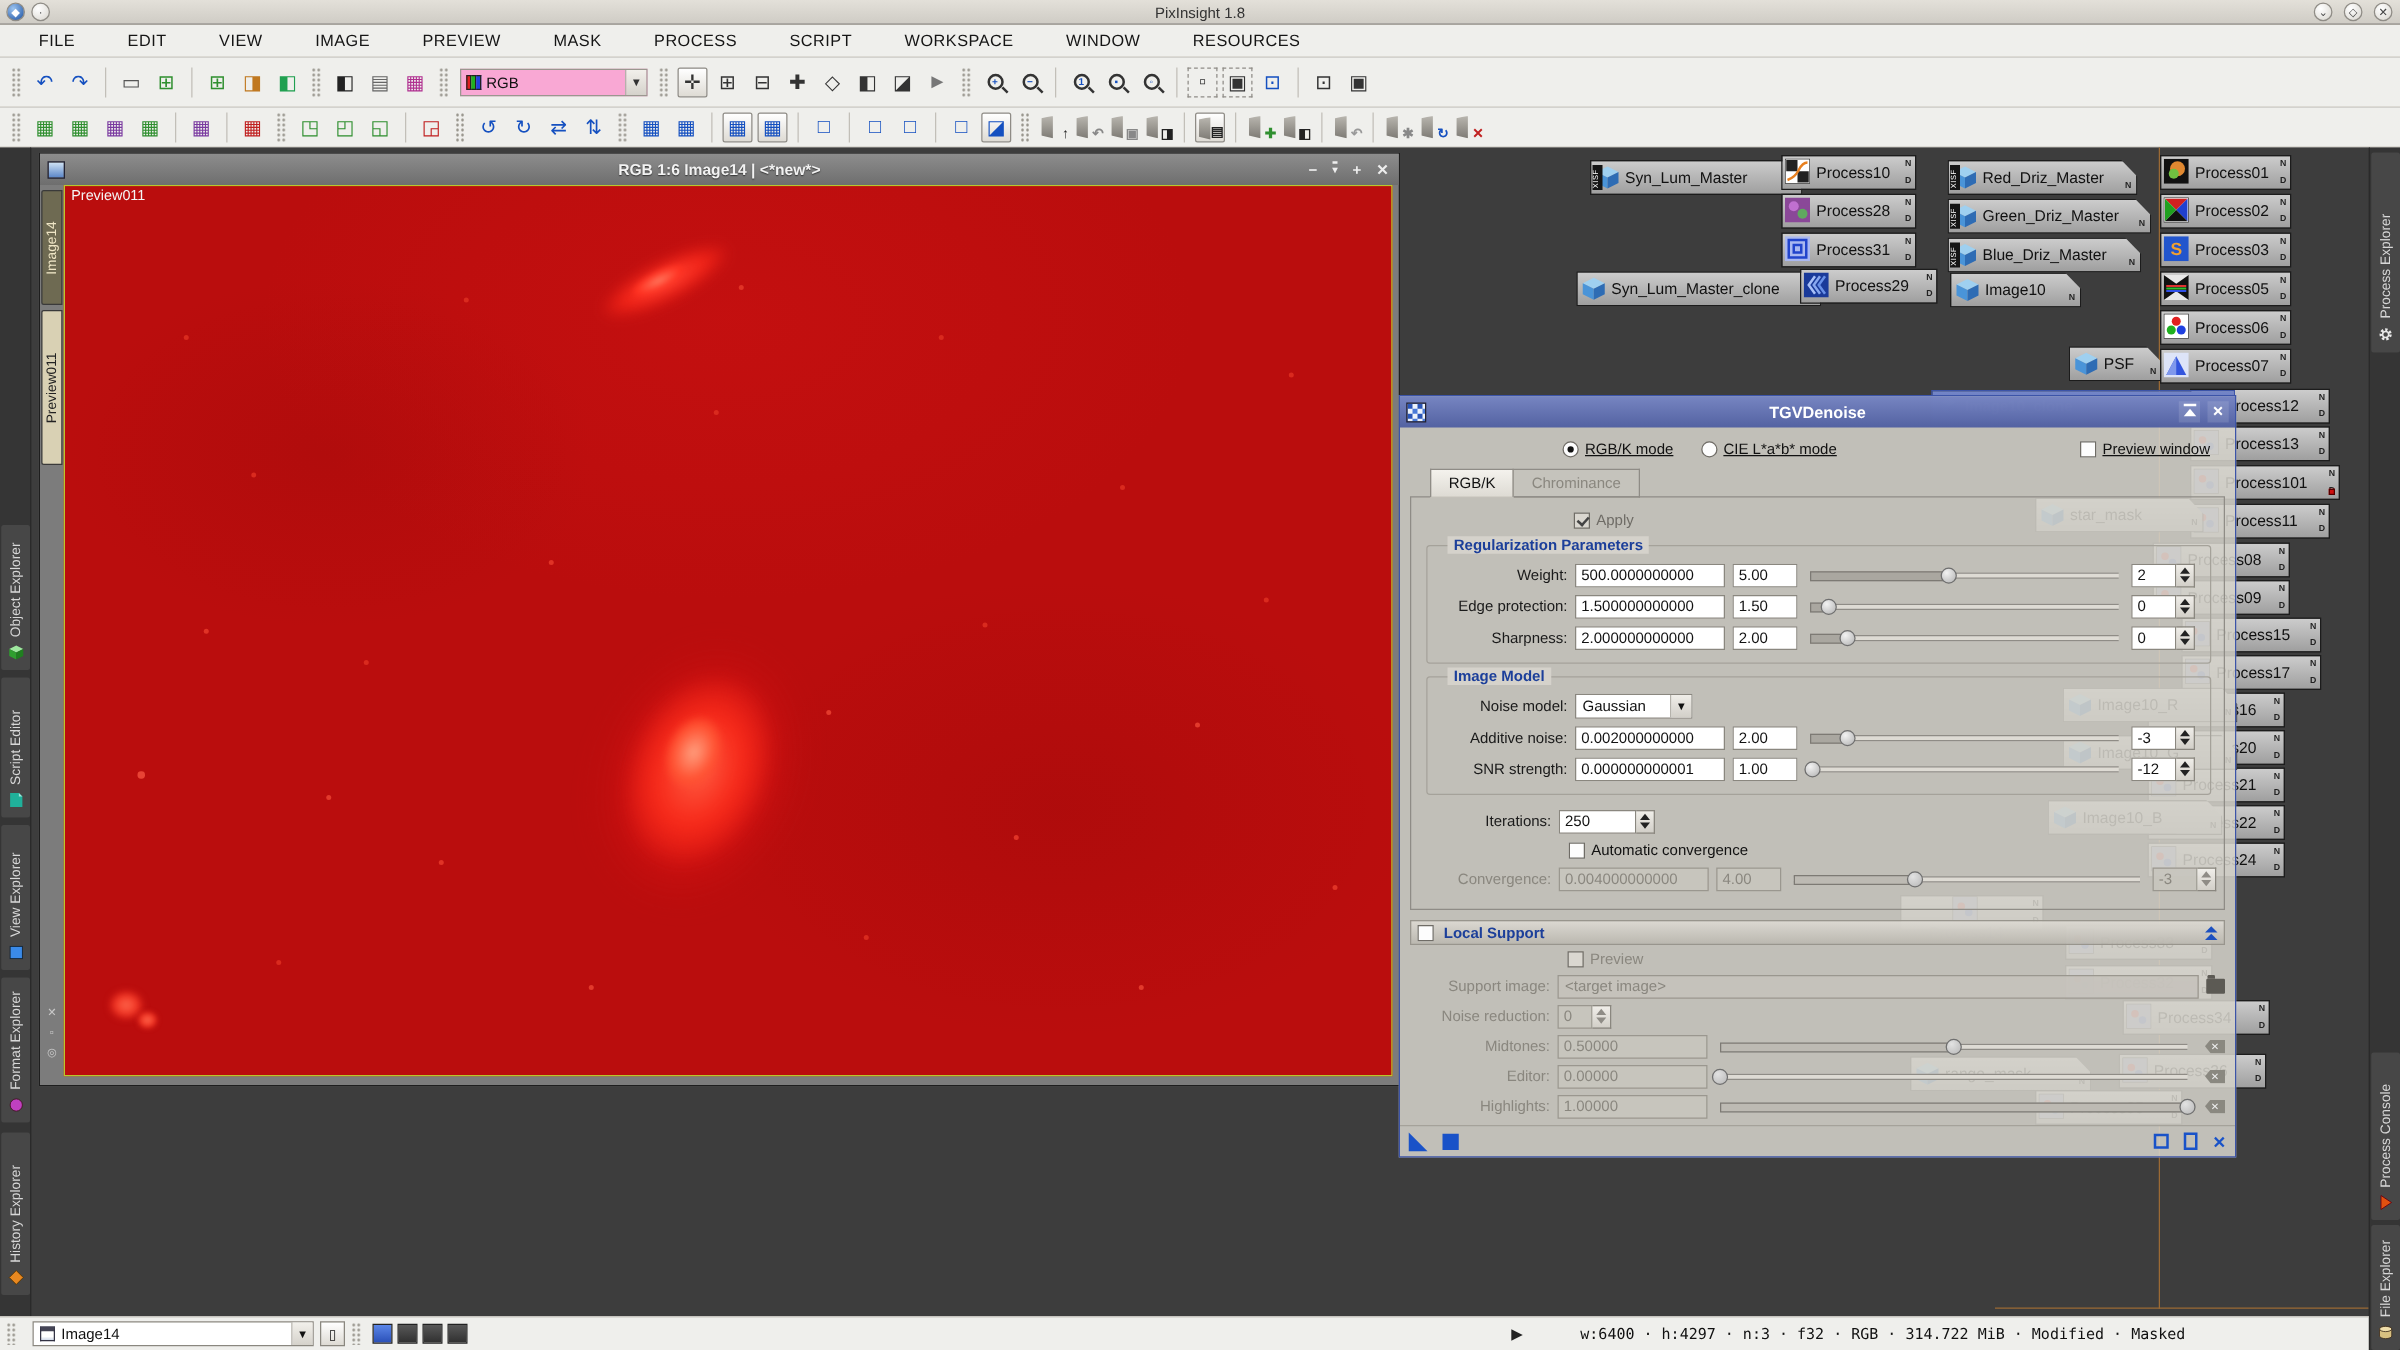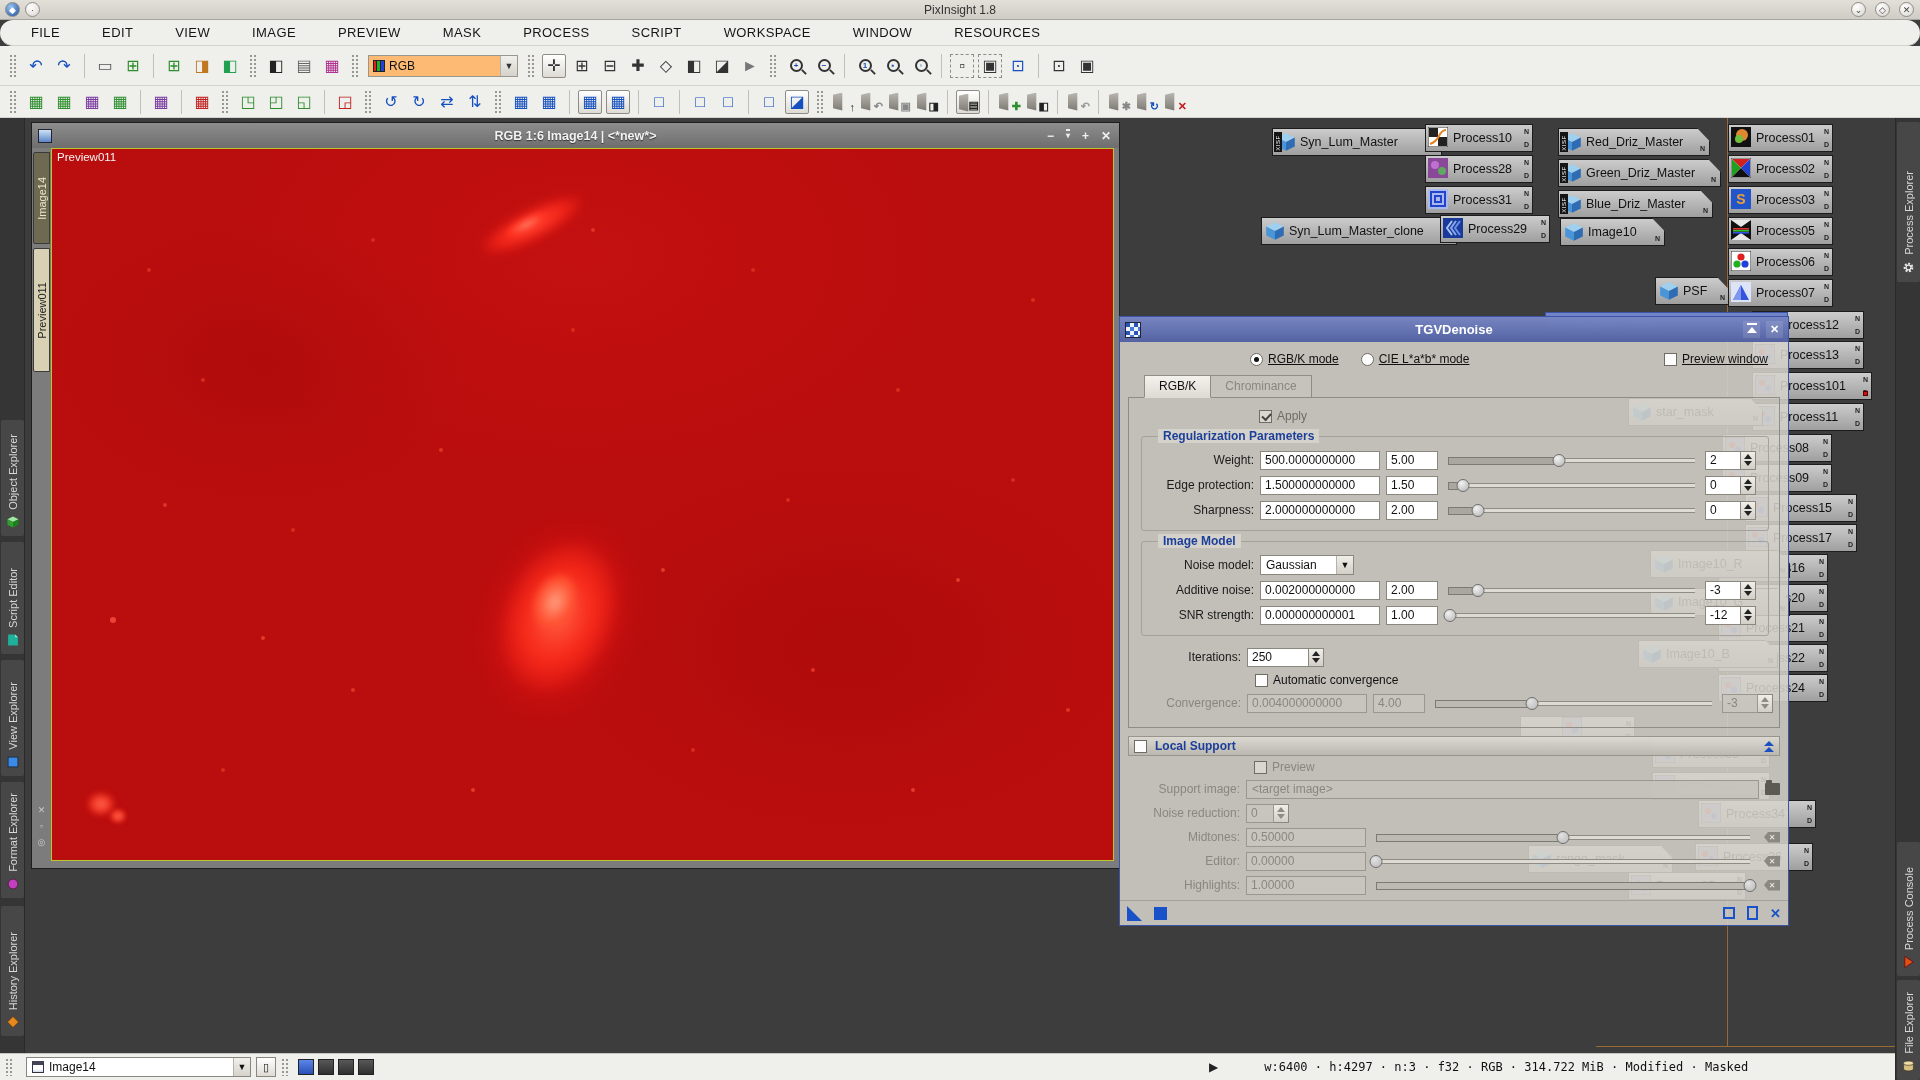--- a/index.html
+++ b/index.html
@@ -13,21 +13,21 @@
     display:flex;align-items:center;}
   .apptitle .ttl{position:absolute;left:0;right:0;text-align:center;font-size:12px;color:#333;}
   .rbtn{width:15px;height:15px;border-radius:50%;border:1px solid #8f8c86;
     background:radial-gradient(circle at 35% 30%,#fff,#d8d5ce);margin-left:5px;
     display:inline-flex;align-items:center;justify-content:center;font-size:9px;color:#444;}
   .apptitle .right{position:absolute;right:6px;display:flex;gap:4px;}
   .logo{background:radial-gradient(circle at 35% 30%,#9cc4f0,#1a4fa0);color:#fff;}
 
   
   .menubar{position:absolute;left:0;top:20px;width:1920px;height:26px;background:#efefec;
-    border-bottom:1px solid #d6d3cc;display:flex;align-items:center;padding-left:10px;border-radius:13px;}
+    border-bottom:1px solid #d6d3cc;display:flex;align-items:center;padding-left:10px;}
   .menuitem{padding:0 21px;font-size:13px;color:#151515;letter-spacing:.4px;cursor:default;}
 
   
   .toolbar{position:absolute;left:0;width:1920px;background:#efefec;display:flex;align-items:center;
     border-bottom:1px solid #d6d3cc;padding-left:4px;}
   .tb1{top:46px;height:40px;}
   .tb2{top:86px;height:32px;}
   .grip{width:8px;height:24px;margin:0 5px;
     background-image:radial-gradient(#9a978f 1px,transparent 1.2px);background-size:4px 4px;}
   .tsep{width:1px;height:24px;background:#c2bfb8;margin:0 6px;}
@@ -36,21 +36,21 @@
   .ti.small{font-size:13px;}
   .ti.active{border:1px solid #8f8c86;background:linear-gradient(#fff,#dedbd4);border-radius:2px;}
   .ti.dashed{border:1px dashed #8f8c86;}
   .mag{width:13px;height:13px;border:2px solid #333;border-radius:50%;position:relative;
        display:flex;align-items:center;justify-content:center;font-size:8px;font-weight:bold;color:#1550c0;}
   .mag::after{content:"";position:absolute;width:6px;height:2px;background:#333;
        right:-6px;bottom:-3px;transform:rotate(45deg);}
   .door{width:15px;height:18px;background:linear-gradient(#b8b5ae,#7d7a74);
        clip-path:polygon(0 12%,62% 0,62% 100%,0 88%);position:absolute;left:2px;top:3px;}
   .doorglyph{position:absolute;right:0;bottom:1px;font-size:11px;font-weight:bold;}
-  .combo{height:22px;background:#fdba74;border:1px solid #9a978f;display:flex;align-items:center;
+  .combo{height:22px;background:#f9a8d4;border:1px solid #9a978f;display:flex;align-items:center;
      margin:0 4px;}
   .combo .cicon{display:inline-flex;margin:0 4px;}
   .combo .cicon i{width:4px;height:12px;display:inline-block;border:1px solid #222;border-left:none;}
   .combo .cicon i:first-child{border-left:1px solid #222;background:#e02020;}
   .combo .cicon i:nth-child(2){background:#20b020;}
   .combo .cicon i:nth-child(3){background:#2040e0;}
   .combo .carr{margin-left:auto;width:17px;height:100%;border-left:1px solid #b5b2ab;
      background:linear-gradient(#f2f0eb,#d5d2cb);display:flex;align-items:center;justify-content:center;
      font-size:9px;color:#333;}
 

